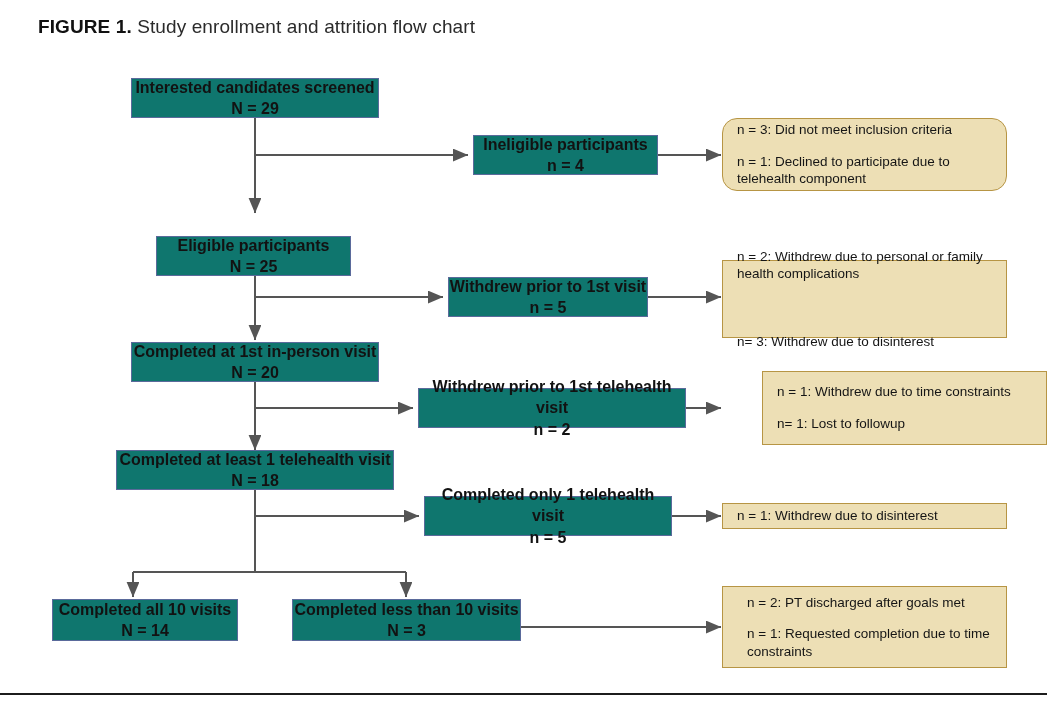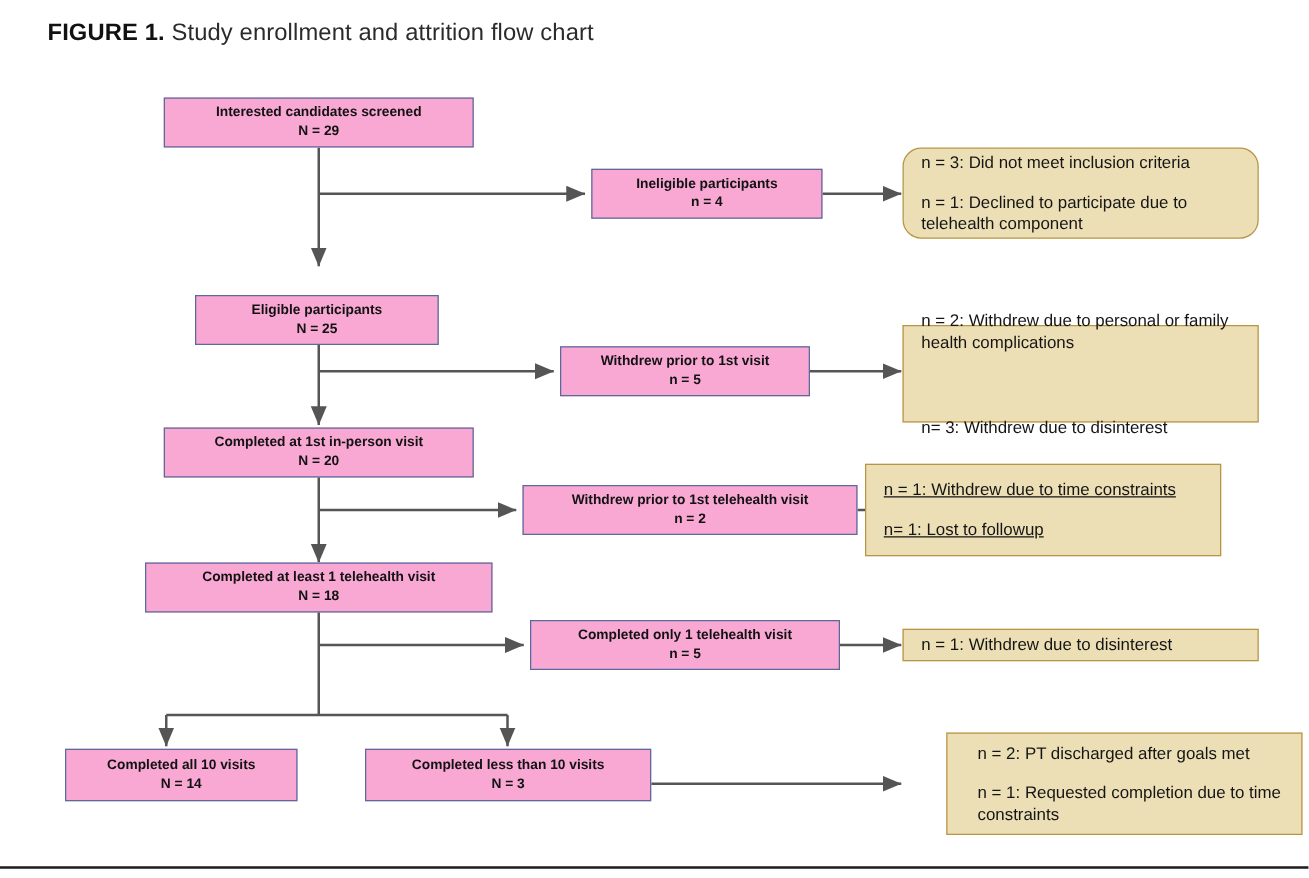--- a/index.html
+++ b/index.html
@@ -45,24 +45,24 @@
     position: absolute;
     box-sizing: border-box;
     display: flex;
     flex-direction: column;
     align-items: center;
     justify-content: center;
     text-align: center;
     z-index: 2;
   }
   .node.blue {
-    background: #f9a8d4;
+    background: #0f766e;
     border: 1.5px solid #5a6a9b;
     font-weight: bold;
-    font-size: 11px;
+    font-size: 16px;
     color: #121212;
     line-height: 1.32;
   }
   .node.blue .n-val {
     font-weight: bold;
   }
   .node.tan {
     background: #eddfb5;
     border: 1.5px solid #b79544;
     font-size: 13.5px;
@@ -183,29 +183,29 @@
   <div class="node tan" style="left:722px; top:118px; width:285px; height:73px;border-radius:15px;">
     <p class="para">n = 3: Did not meet inclusion criteria</p>
     <p class="para">n = 1: Declined to participate due to telehealth component</p>
   </div>
 
   <div class="node tan" style="left:722px; top:260px; width:285px; height:78px;gap:36px;">
     <p class="para">n = 2: Withdrew due to personal or family health complications</p>
     <p class="para">n= 3: Withdrew due to disinterest</p>
   </div>
 
-  <div class="node tan" style="left:692px; top:371px; width:285px; height:74px;text-decoration:underline;">
+  <div class="node tan" style="left:762px; top:371px; width:285px; height:74px;">
     <p class="para">n = 1: Withdrew due to time constraints</p>
     <p class="para">n= 1: Lost to followup</p>
   </div>
 
   <div class="node tan" style="left:722px; top:503px; width:285px; height:26px;">
     <p class="para">n = 1: Withdrew due to disinterest</p>
   </div>
 
-  <div class="node tan" style="left:757px; top:586px; width:285px; height:82px;padding-left:24px;">
+  <div class="node tan" style="left:722px; top:586px; width:285px; height:82px;padding-left:24px;">
     <p class="para">n = 2: PT discharged after goals met</p>
     <p class="para">n = 1: Requested completion due to time constraints</p>
   </div>
 
   <div id="bottom-rule"></div>
 
 </div>
 
 </body></html>

